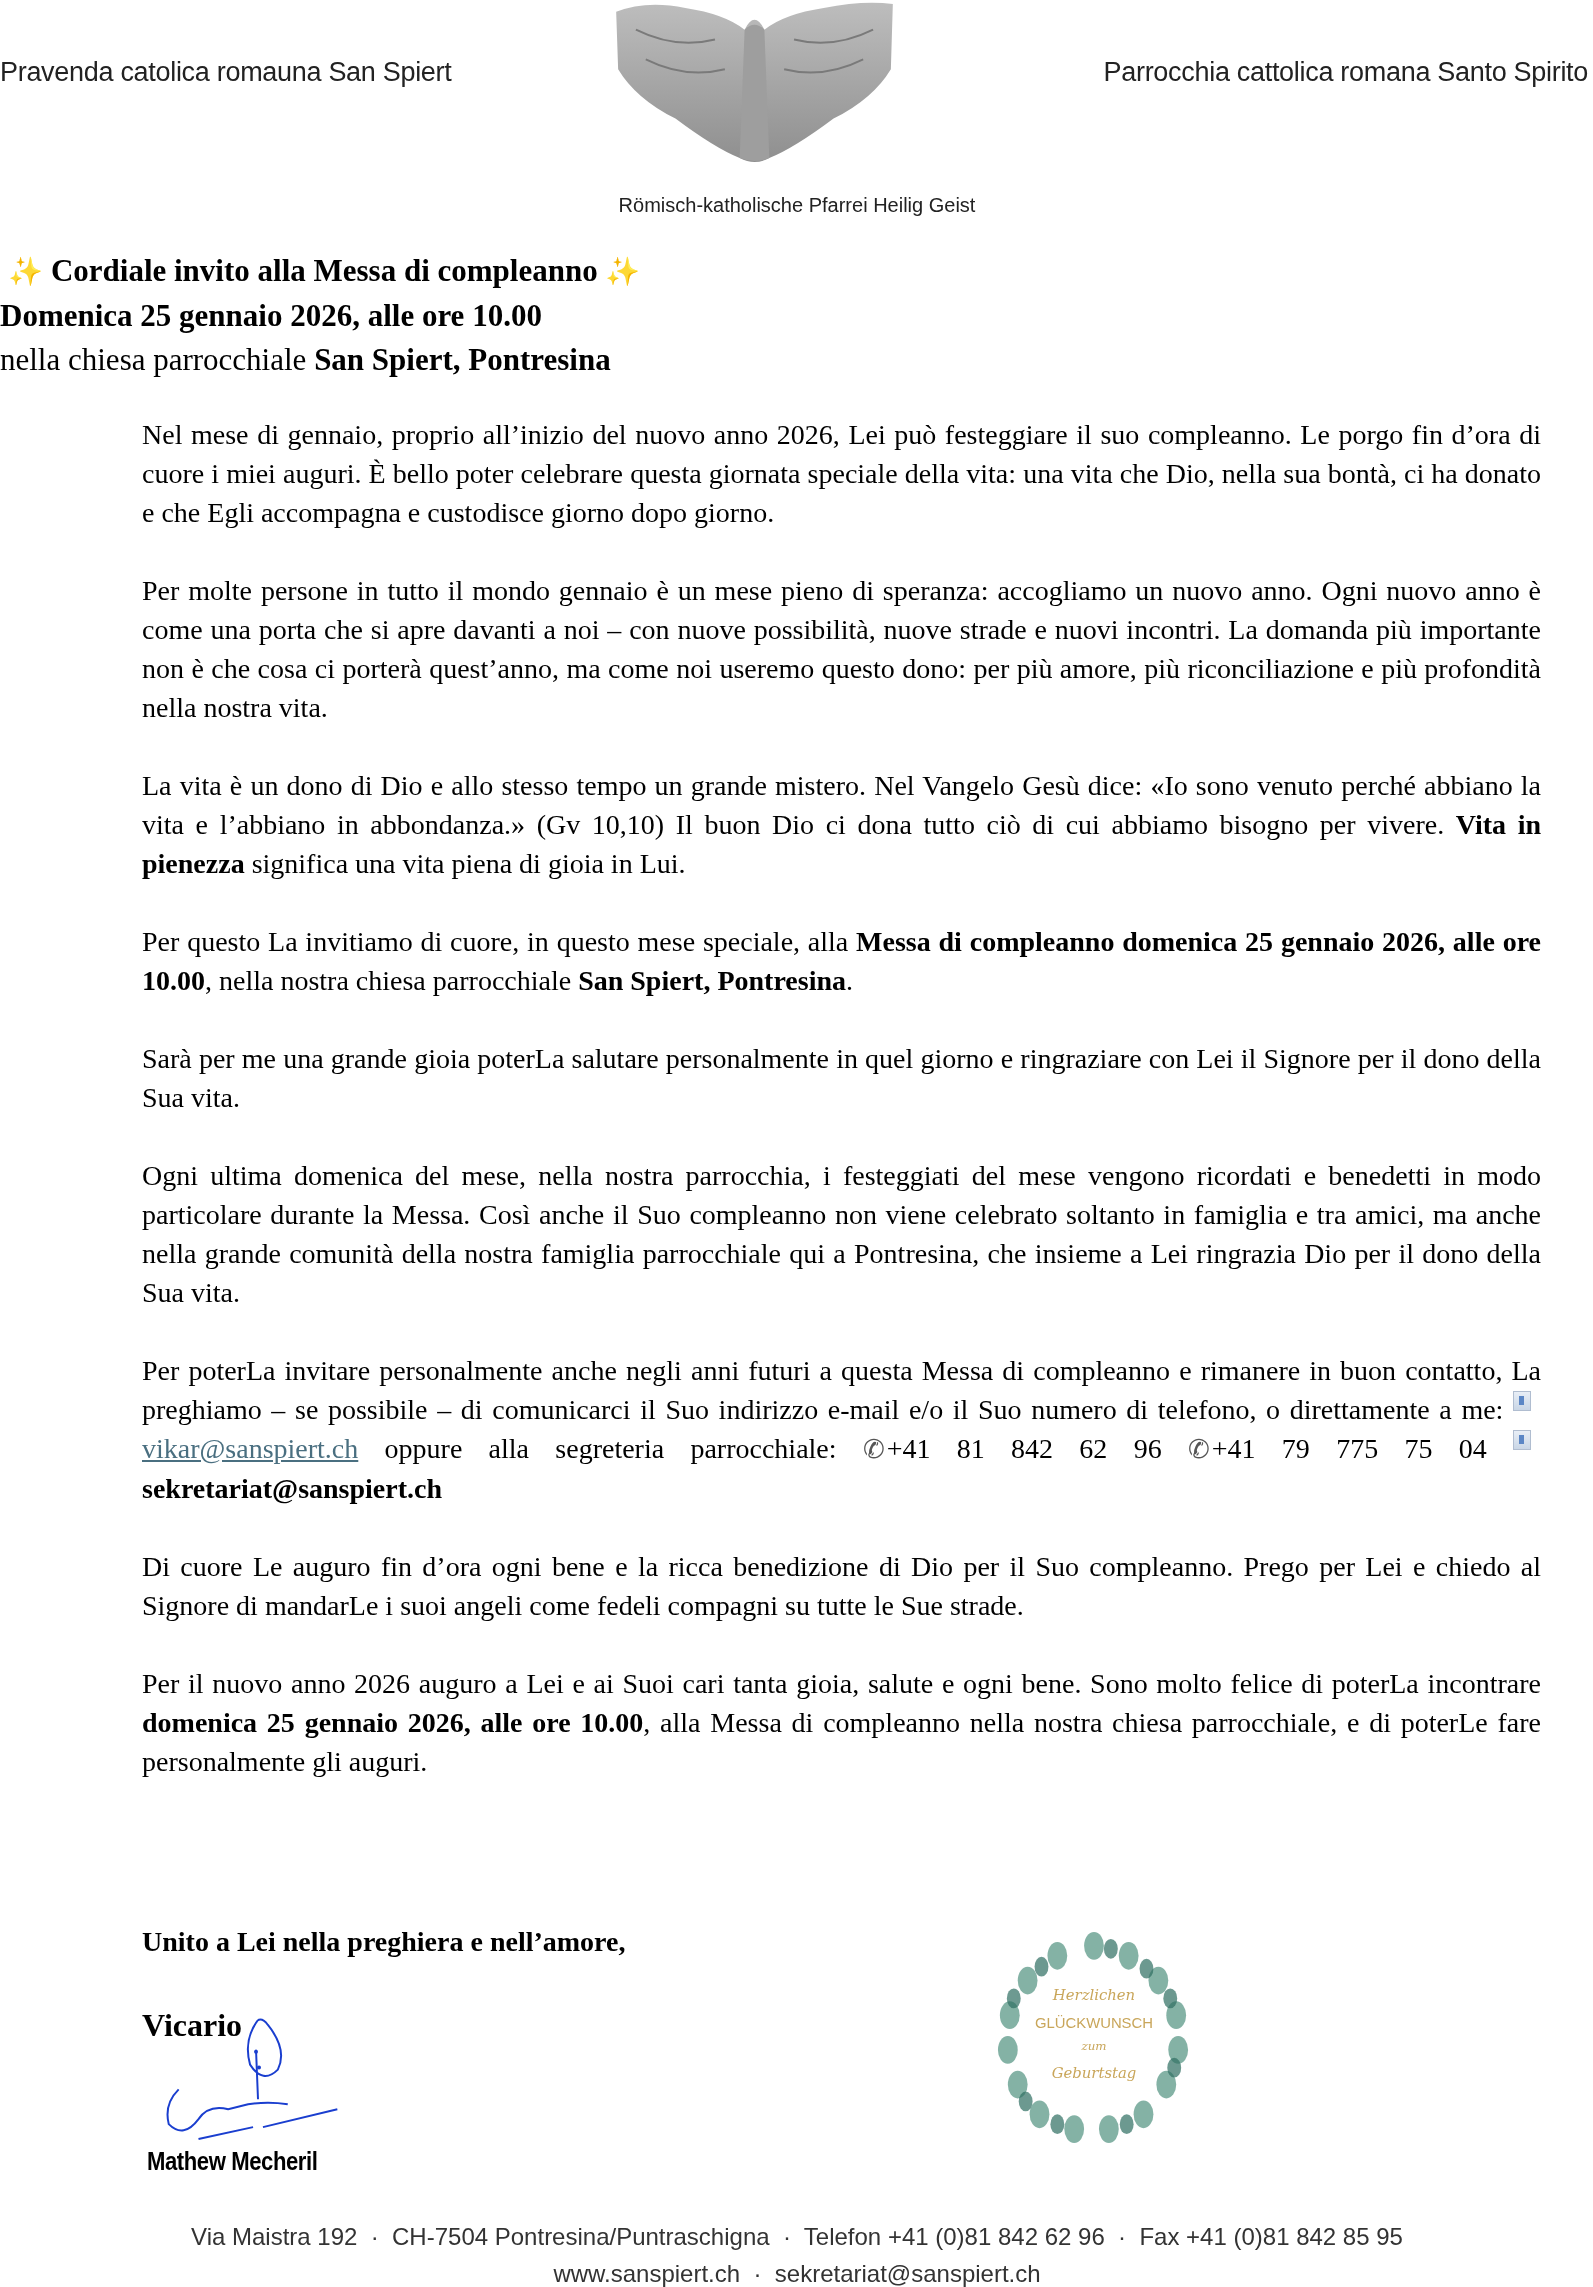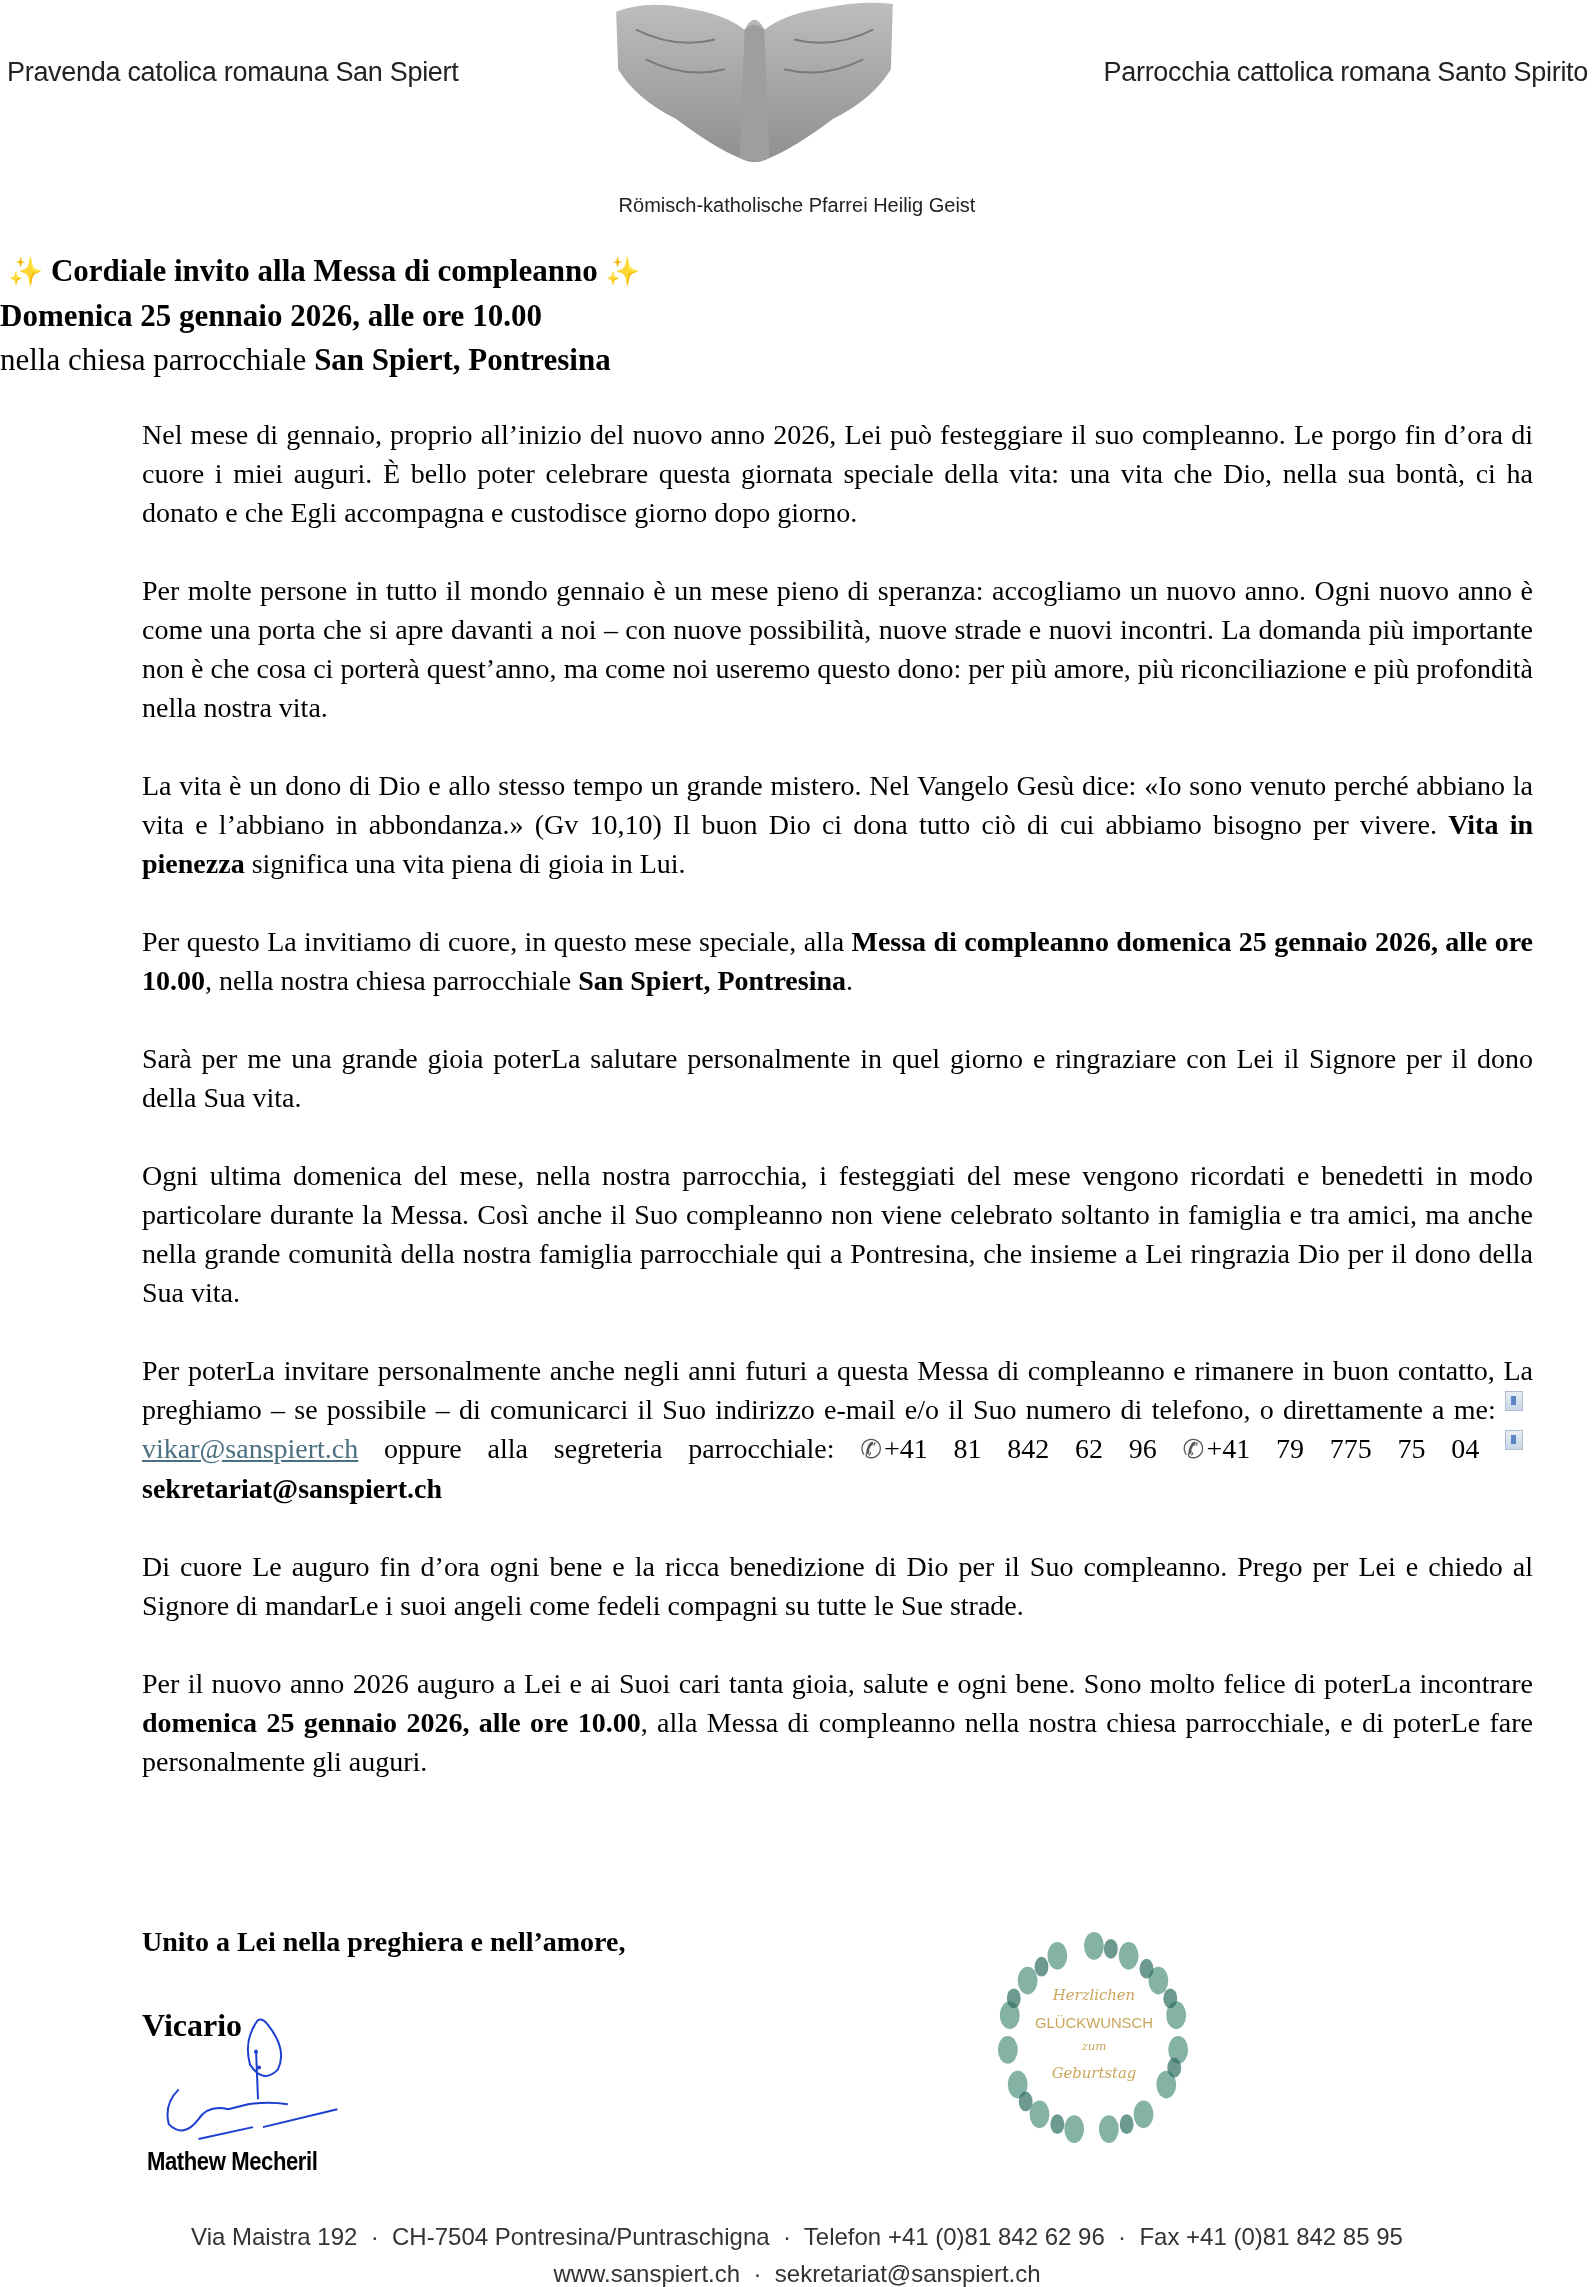--- a/index.html
+++ b/index.html
@@ -1,26 +1,26 @@
 <!DOCTYPE html>
 <html><head>
 <meta charset="utf-8">
 <style>
   html, body { margin: 0; padding: 0; background: #ffffff; }
   body { width: 1594px; height: 2288px; position: relative; overflow: hidden; color: #000; }
   .hdr-side { position: absolute; top: 57px; font-family: "Liberation Sans", sans-serif; font-size: 27px; color: #222; letter-spacing: -0.3px; }
-  .hdr-left { left: 0; padding-left: 7px; }
+  .hdr-left { left: 0; }
   .hdr-right { right: 6px; }
   .logo { position: absolute; left: 606px; top: 0; width: 297px; height: 166px; }
   .subhdr { position: absolute; top: 194px; left: 0; width: 1594px; text-align: center; font-family: "Liberation Sans", sans-serif; font-size: 20px; color: #222; }
   .title-block { position: absolute; top: 249px; left: 0; width: 1594px; font-family: "Liberation Serif", serif; font-size: 31px; line-height: 44px; }
   .title-block b { font-weight: bold; }
   .sparkle { color: #f2c94c; font-size: 28px; display: inline-block; margin: 0 8px; }
   .body { position: absolute; left: 142px; top: 415px; width: 1399px; font-family: "Liberation Serif", serif; font-size: 28px; line-height: 39px; text-align: justify; }
-  .body p { margin: 0 8px 39px 0; }
+  .body p { margin: 0 0 39px 0; }
   .body b { font-weight: bold; }
   .link { color: #4a6f80; text-decoration: underline; }
   .ico-mail { display: inline-block; width: 16px; height: 18px; background: linear-gradient(#e8eef6,#c9d6e6); border: 1px solid #b0bdd0; vertical-align: 8px; margin-right: 10px; position: relative; }
   .ico-mail::after { content: ""; position: absolute; left: 5px; top: 4px; width: 5px; height: 9px; background: #5b86c5; }
   .ico-phone { display: inline-block; font-size: 26px; color: #555; margin-right: 2px; }
   .closing { position: absolute; left: 142px; top: 1926px; font-family: "Liberation Serif", serif; font-weight: bold; font-size: 28px; }
   .vicario { position: absolute; left: 142px; top: 2007px; font-family: "Liberation Serif", serif; font-weight: bold; font-size: 32px; }
   .signature { position: absolute; left: 139px; top: 2010px; width: 238px; height: 139px; }
   .signer { position: absolute; left: 147px; top: 2146px; font-family: "Liberation Sans", sans-serif; font-weight: bold; font-size: 26px; letter-spacing: -0.5px; transform: scaleX(0.85); transform-origin: left; }
   .wreath { position: absolute; left: 990px; top: 1931px; width: 208px; height: 213px; }

